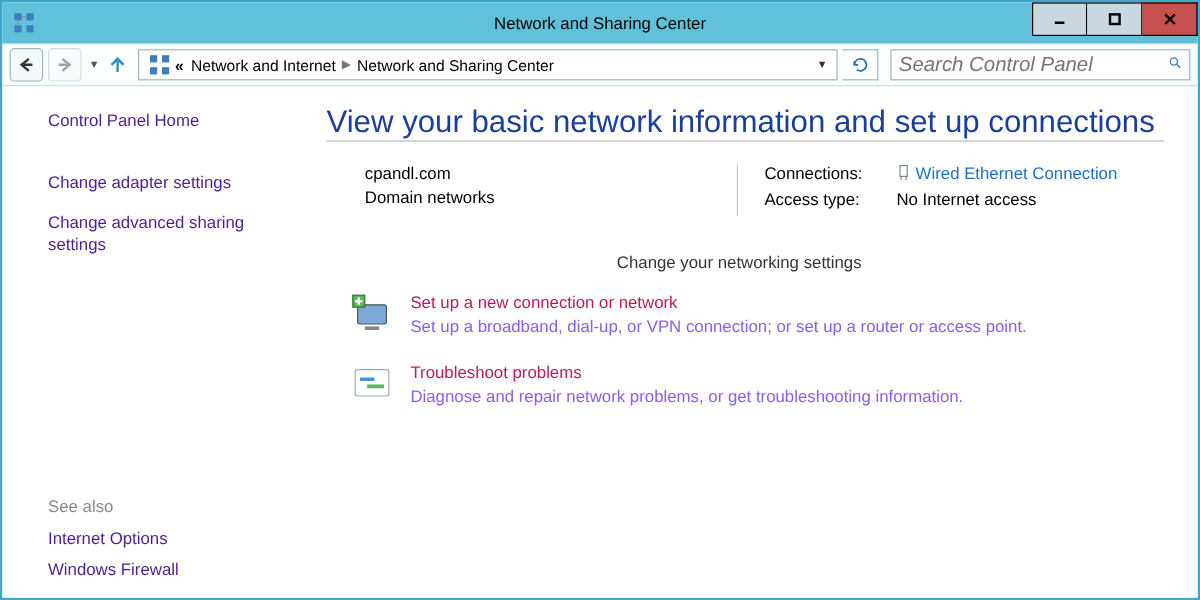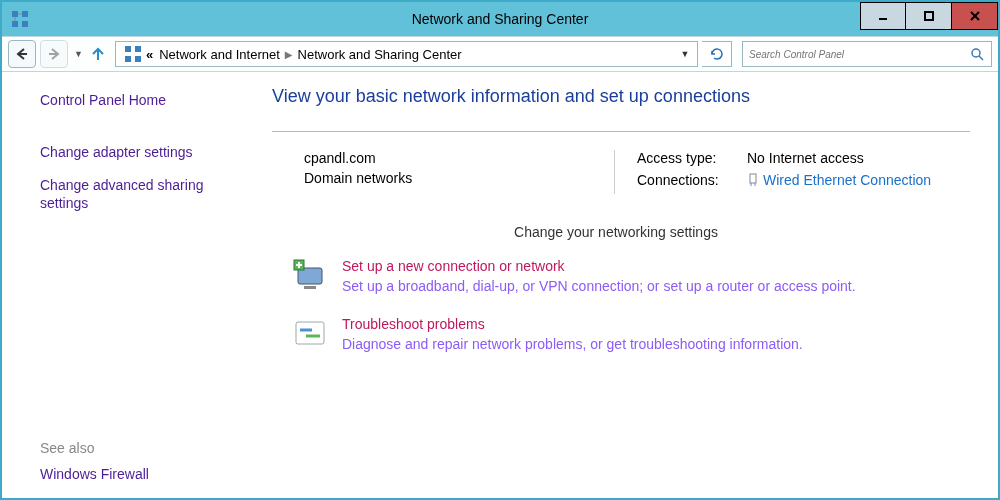--- a/index.html
+++ b/index.html
@@ -17,31 +17,31 @@
   .navbar { height: 36px; background: #fdfefe; border-top: 1px solid #c0d5dd; border-bottom: 1px solid #c0d5dd; display: flex; align-items: center; padding: 0 6px; gap: 4px; }
   .nav-btn { width: 28px; height: 28px; border: 1px solid #9cb7c3; border-radius: 4px; display: flex; align-items: center; justify-content: center; background: #f4f9fb; }
   .nav-btn.disabled { opacity: 0.45; }
   .nav-up { width: 22px; border: none; background: transparent; }
   .address-bar { flex: 1; height: 26px; border: 1px solid #9cb7c3; background: #fff; display: flex; align-items: center; padding: 0 4px; font-size: 13px; }
   .addr-icon { width: 18px; height: 18px; margin: 0 4px; }
   .addr-sep { margin: 0 5px; color: #777; font-size: 10px; }
   .addr-drop { margin-left: auto; width: 16px; text-align: center; color: #333; font-size: 9px; }
   .refresh-box { width: 30px; height: 26px; border: 1px solid #9cb7c3; border-left: none; display: flex; align-items: center; justify-content: center; background:#fff; }
   .search-box { width: 250px; height: 26px; border: 1px solid #9cb7c3; margin-left: 6px; display: flex; align-items: center; background:#fff; padding: 0 6px; }
-  .search-box input { border: none; outline: none; flex: 1; font-size: 10px; font-style: italic; color: #888; }
+  .search-box input { border: none; outline: none; flex: 1; font-size: 17px; font-style: italic; color: #888; }
   .search-icon { width: 16px; height: 16px; }
 
   .body { flex: 1; display: flex; background: #fff; }
   .sidebar { width: 260px; padding: 20px 20px 16px 38px; display: flex; flex-direction: column; font-size: 14px; }
   .sidebar .link { color: #4c1d95; margin-bottom: 16px; cursor: pointer; }
   .sidebar .spacer { flex: 1; }
   .see-also { color: #888; margin-bottom: 10px; }
 
   .main { flex: 1; padding: 14px 28px 16px 10px; font-size: 14px; }
-  .page-title { color: #1a3e9c; font-size: 18px; font-weight: 400; margin-bottom: 24px; }
+  .page-title { color: #1a3e9c; font-size: 26px; font-weight: 400; }
   .section-header { display: flex; align-items: center; margin-bottom: 18px; }
   .section-header .label { color: #333; padding-right: 10px; }
   .section-header .line { flex: 1; height: 1px; background: #bbb; }
 
   .networks { display: flex; margin: 0 0 18px 32px; }
   .net-left { width: 310px; }
   .net-left .name { font-weight: normal; margin-bottom: 4px; }
   .net-right { border-left: 1px solid #ccc; padding-left: 22px; }
   .kv { display: flex; margin-bottom: 6px; }
   .kv .k { width: 110px; }
@@ -147,50 +147,51 @@
   </div>
 
   <div class="body">
 
     <div class="sidebar">
       <div class="link">Control Panel Home</div>
       <div class="link" style="margin-top:20px;">Change adapter settings</div>
       <div class="link" style="line-height:1.3;">Change advanced sharing settings</div>
       <div class="spacer"></div>
       <div class="see-also">See also</div>
+      <div class="link" style="margin-bottom:10px;">Internet Options</div>
       <div class="link" style="margin-bottom:0;">Windows Firewall</div>
     </div>
 
     <div class="main">
       <div class="page-title">View your basic network information and set up connections</div>
 
       <div class="section-header">
         <span class="line"></span>
       </div>
 
       <div class="networks">
         <div class="net-left">
           <div class="name">cpandl.com</div>
           <div>Domain networks</div>
         </div>
         <div class="net-right">
-          <div class="kv">
-            <span class="k">Access type:</span>
-            <span>No Internet access</span>
-          </div>
           <div class="kv">
             <span class="k">Connections:</span>
             <span class="v-link">
               <svg width="12" height="14">
                   <rect x="3" y="1" width="6" height="9" fill="none" stroke="#7a8aa0"></rect>
                   <line x1="4" y1="10" x2="4" y2="13" stroke="#7a8aa0"></line>
                   <line x1="8" y1="10" x2="8" y2="13" stroke="#7a8aa0"></line>
                 </svg>
               <span>Wired Ethernet Connection</span>
             </span>
+          </div>
+          <div class="kv">
+            <span class="k">Access type:</span>
+            <span>No Internet access</span>
           </div>
         </div>
       </div>
 
       <div class="section-header" style="margin-top:30px;flex-direction:column;">
         <span class="label">Change your networking settings</span>
         <span class="line"></span>
       </div>
 
       <div class="option">

